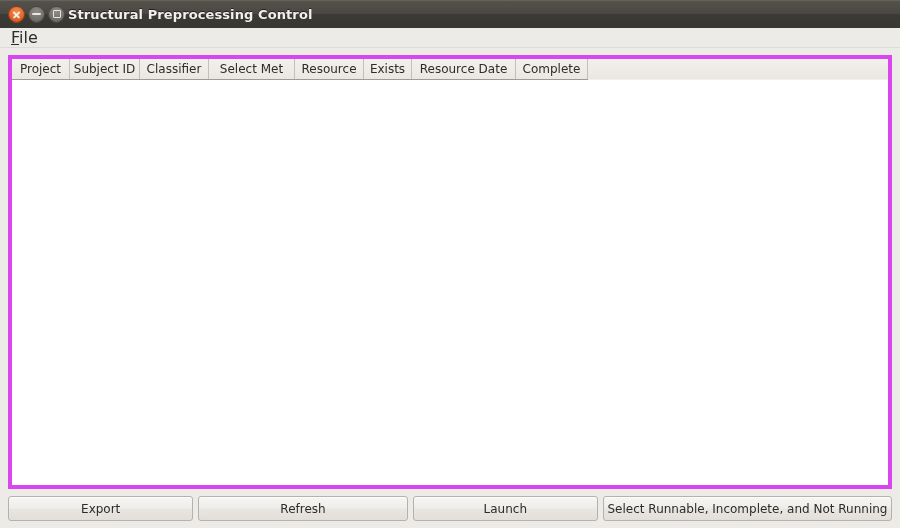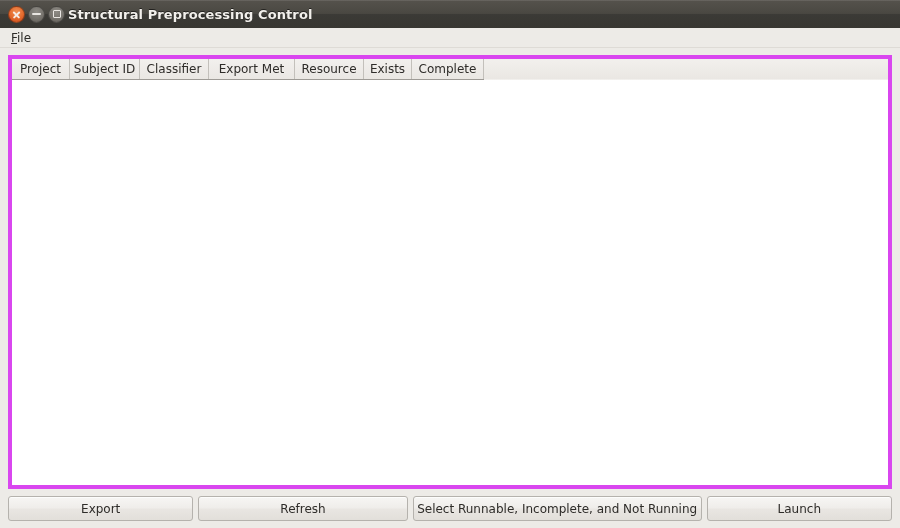--- a/index.html
+++ b/index.html
@@ -113,21 +113,21 @@
     height: 20px;
     min-height: 20px;
     background: #edebe7;
     display: flex;
     align-items: center;
     padding-left: 7px;
     box-sizing: border-box;
     border-bottom: 1px solid #dedbd6;
   }
   .menu-item {
-    font-size: 12px;
+    font-size: 16px;
     color: #2e2c29;
     padding: 1px 4px 1px 4px;
     line-height: 14px;
     white-space: nowrap;
   }
   .mnemonic {
     text-decoration: underline;
   }
 
   
@@ -244,31 +244,32 @@
     <div class="menu-item"><span class="mnemonic">F</span><span>ile</span></div>
   </div>
 
   <div class="content">
     <div class="table-frame">
 
       <div class="table-header">
         <div class="th" style="width:58px">Project</div>
         <div class="th" style="width:70px">Subject ID</div>
         <div class="th" style="width:69px">Classifier</div>
-        <div class="th" style="width:86px">Export Met</div>
+        <div class="th" style="width:86px">Select Met</div>
         <div class="th" style="width:69px">Resource</div>
         <div class="th" style="width:48px">Exists</div>
+        <div class="th" style="width:104px">Resource Date</div>
         <div class="th" style="width:72px">Complete</div>
         <div class="th-filler"></div>
       </div>
 
       <div class="table-body"></div>
     </div>
   </div>
 
   <div class="buttonbar">
     <div class="btn btn-export">Export</div>
     <div class="btn btn-refresh">Refresh</div>
+    <div class="btn btn-launch">Launch</div>
     <div class="btn btn-select">Select Runnable, Incomplete, and Not Running</div>
-    <div class="btn btn-launch">Launch</div>
   </div>
 
 </div>
 
 </body></html>

